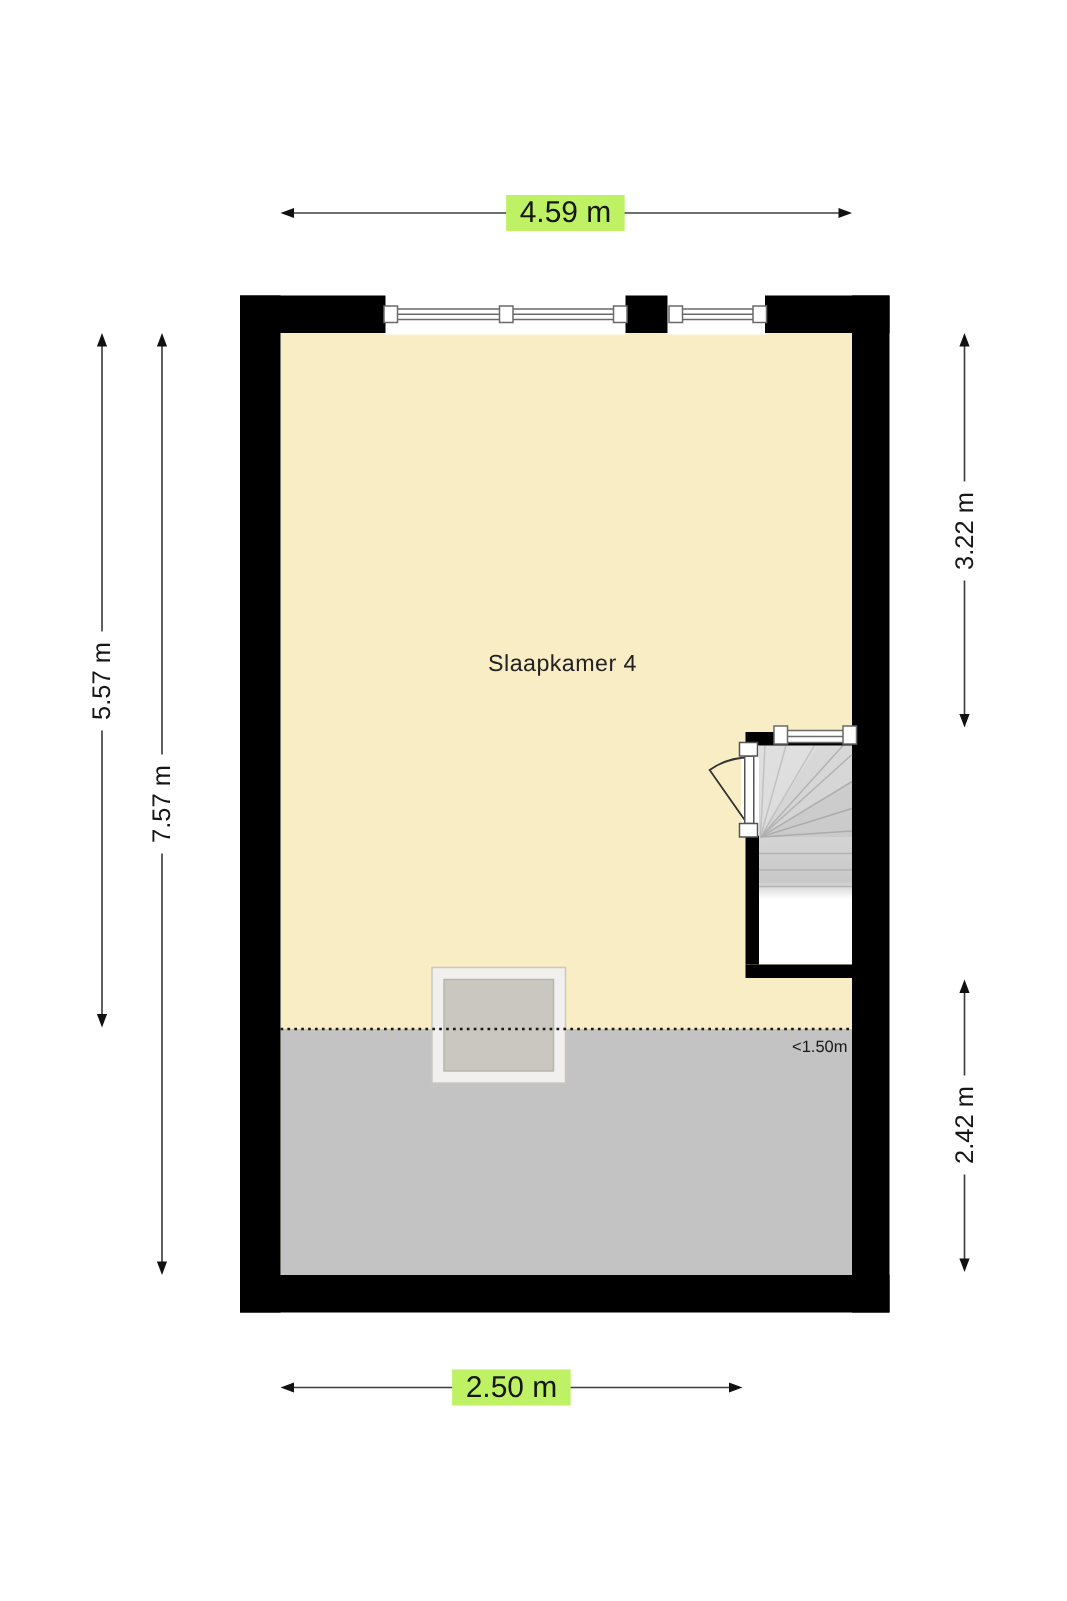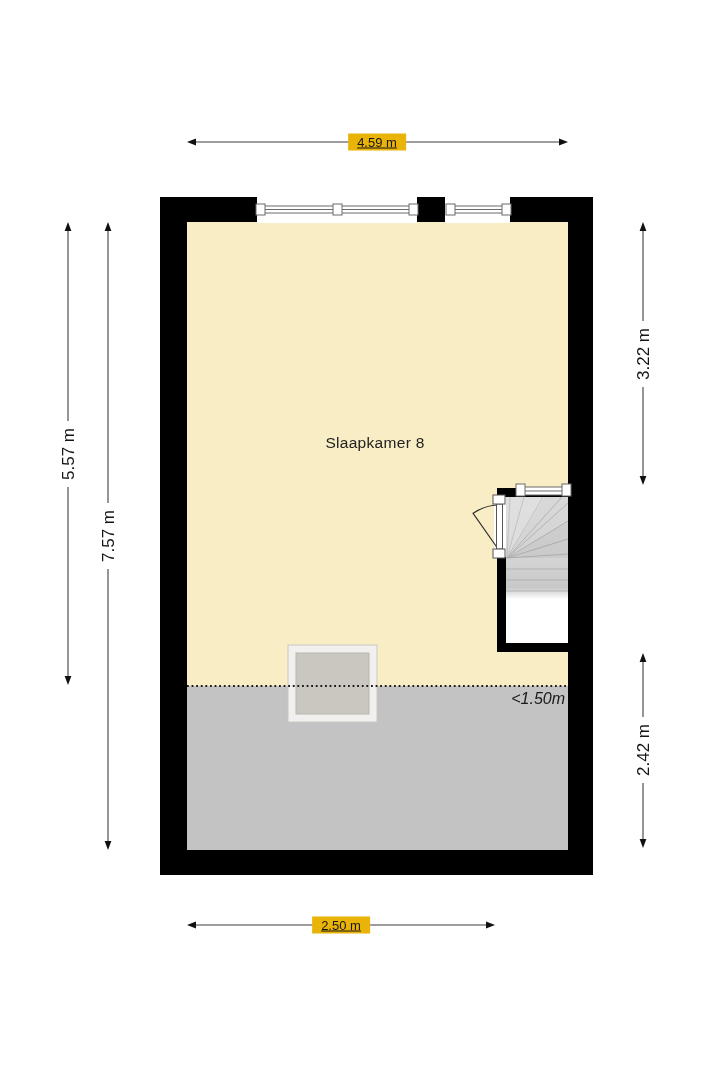--- a/index.html
+++ b/index.html
@@ -11,43 +11,41 @@
     overflow:hidden;
   }
   .plan-svg{position:absolute;left:0;top:0;width:711px;height:1067px;}
   .label{
     position:absolute;
     color:#161616;
     white-space:nowrap;
     line-height:1;
   }
   .dim-h{
-    font-size:13px;
-    background:#eab308;
+    font-size:20px;
+    background:#bef264;
     padding:2px 9px;
     transform:translate(-50%,-50%);
-    text-decoration:underline;
   }
   .dim-v{
     font-size:17px;
     background:#ffffff;
     padding:2px 7px;
     transform:translate(-50%,-50%) rotate(-90deg);
   }
   .room-label{
     font-size:15.5px;
     color:#222222;
     letter-spacing:.3px;
     transform:translate(-50%,-50%);
   }
   .low-label{
-    font-size:16px;
+    font-size:11px;
     color:#1a1a1a;
     transform:translate(-100%,-50%);
-    font-style:italic;
   }
 </style>
 </head>
 <body>
 
 <div class="canvas">
 
   <svg class="plan-svg" viewBox="0 0 711 1067">
     <defs>
       <linearGradient id="stairGrad" x1="0" y1="0" x2="0" y2="1">
@@ -162,17 +160,17 @@
   <div class="label dim-h" style="left:341px;top:925px;">2.50 m</div>
 
   <div class="label dim-v" style="left:68px;top:454px;">5.57 m</div>
 
   <div class="label dim-v" style="left:108px;top:536px;">7.57 m</div>
 
   <div class="label dim-v" style="left:643px;top:354px;">3.22 m</div>
 
   <div class="label dim-v" style="left:643px;top:750px;">2.42 m</div>
 
-  <div class="label room-label" style="left:375px;top:443px;">Slaapkamer 8</div>
+  <div class="label room-label" style="left:375px;top:443px;">Slaapkamer 4</div>
 
   <div class="label low-label" style="left:565px;top:699px;">&lt;1.50m</div>
 
 </div>
 
 </body></html>

